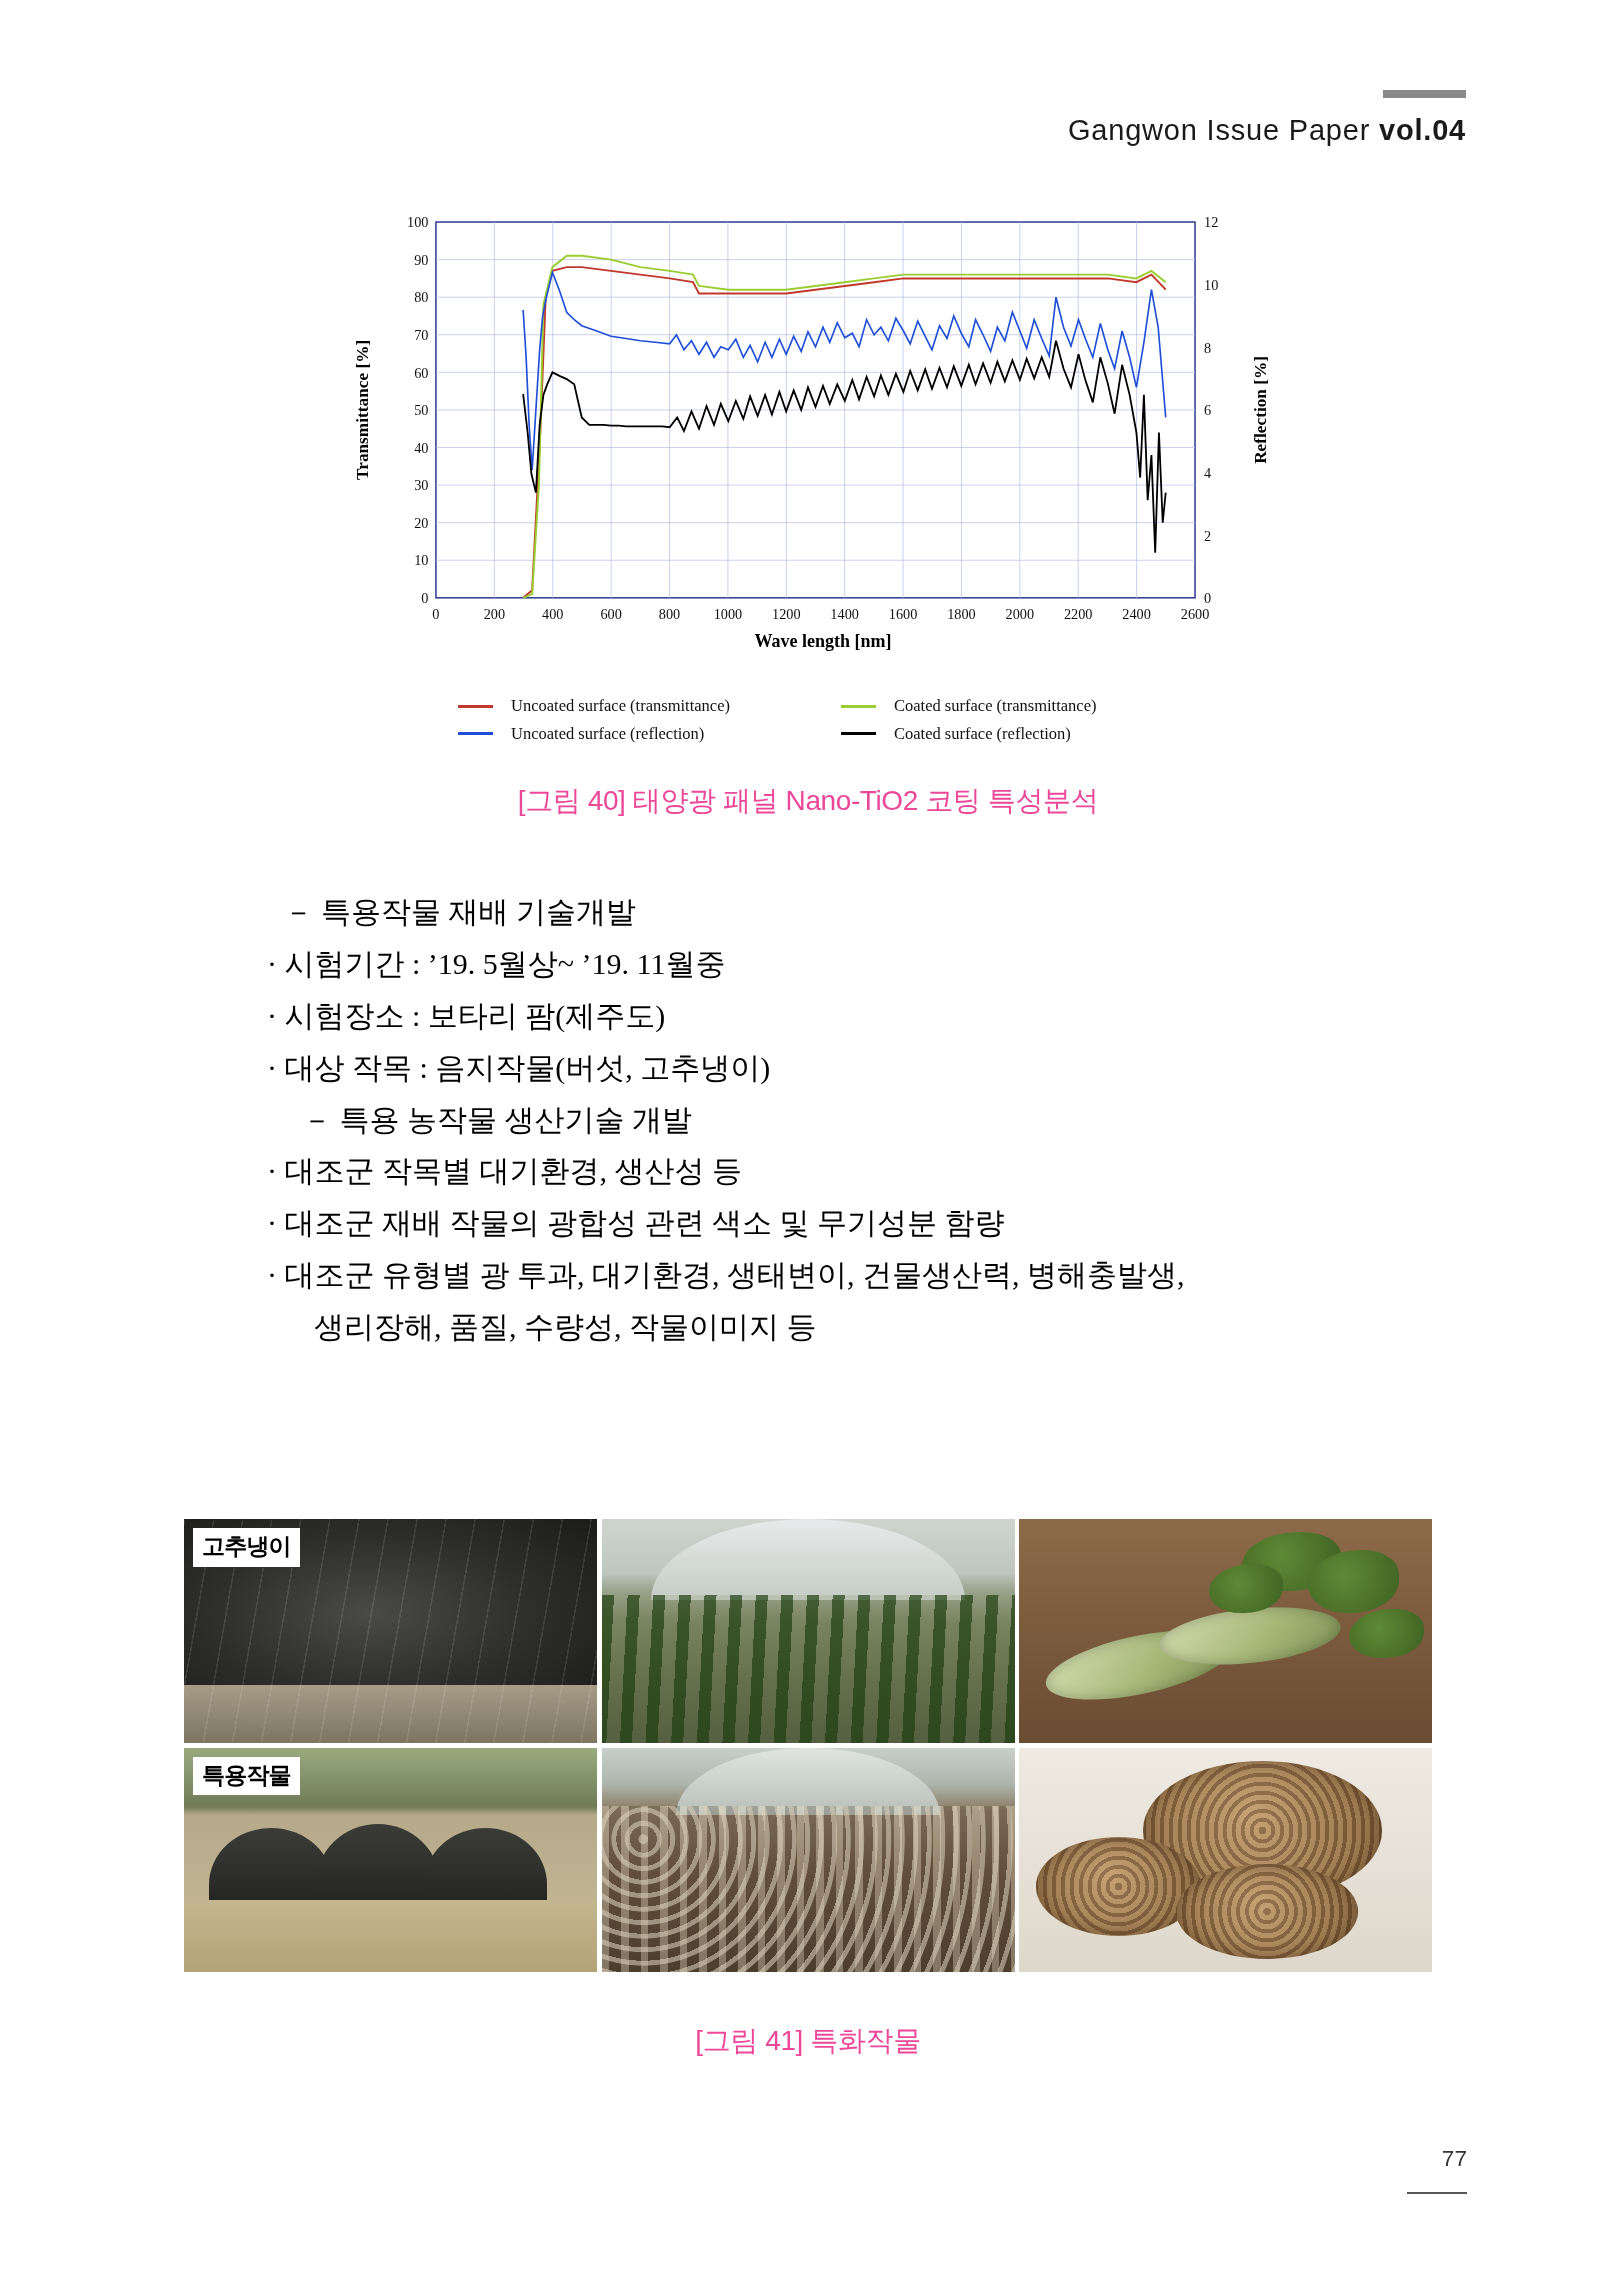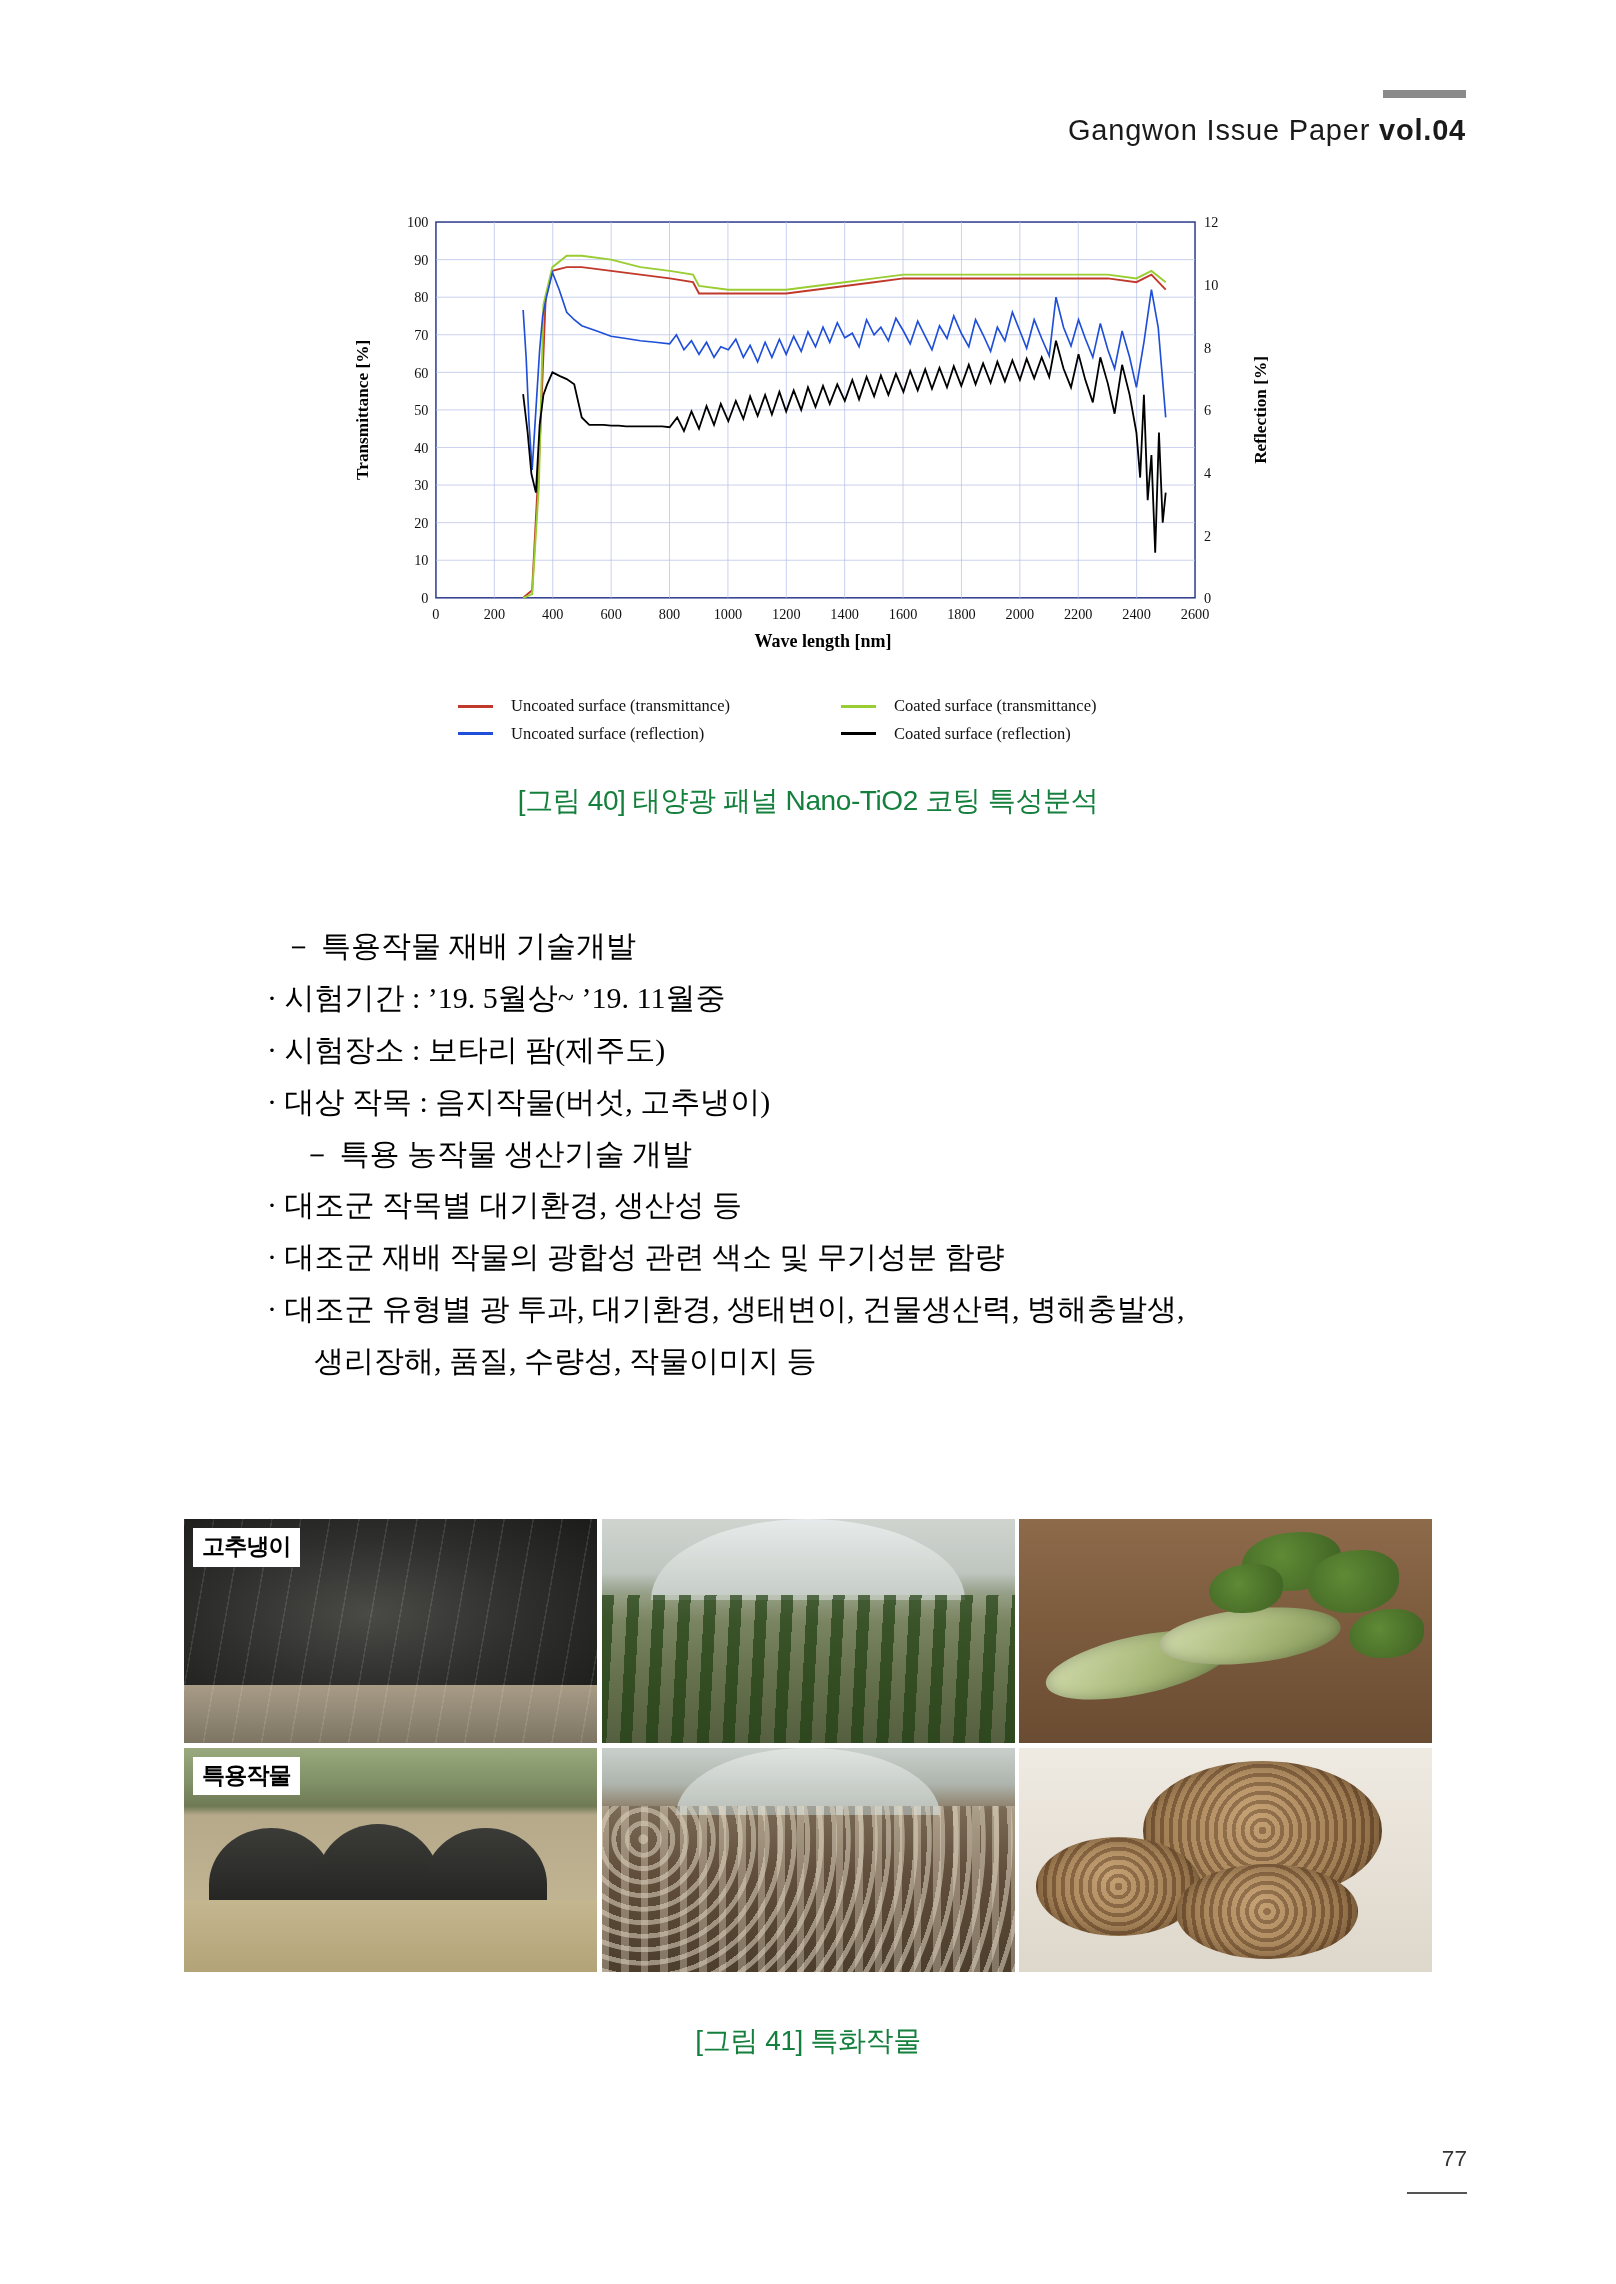--- a/index.html
+++ b/index.html
@@ -82,31 +82,31 @@
     height: 3px;
     display: inline-block;
   }
 
   .fig-caption {
     position: absolute;
     width: 100%;
     text-align: center;
     font-family: "Liberation Sans", sans-serif;
     font-size: 28px;
-    color: #15803d;
+    color: #ec4899;
     letter-spacing: -0.4px;
   }
   #fig40-caption { top: 782px; left: 0; }
   #fig41-caption { top: 2022px; left: 0; }
 
   
   .body-text {
     position: absolute;
     left: 267px;
-    top: 922px;
+    top: 888px;
     width: 1203px;
     font-size: 30px;
     line-height: 1.58;
     color: #000;
   }
   .body-text p {
     margin: 0 0 4.5px 0;
     white-space: pre-wrap;
   }
   .body-text p.indent1 { padding-left: 16.5px; }

